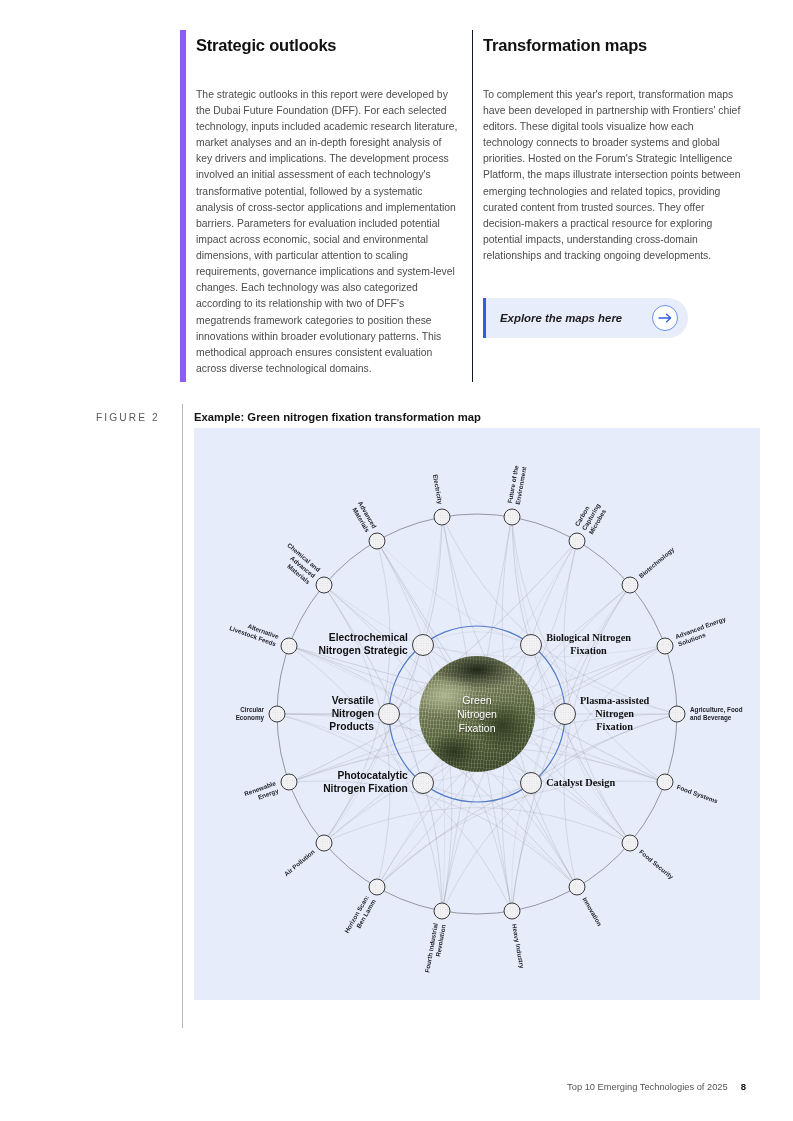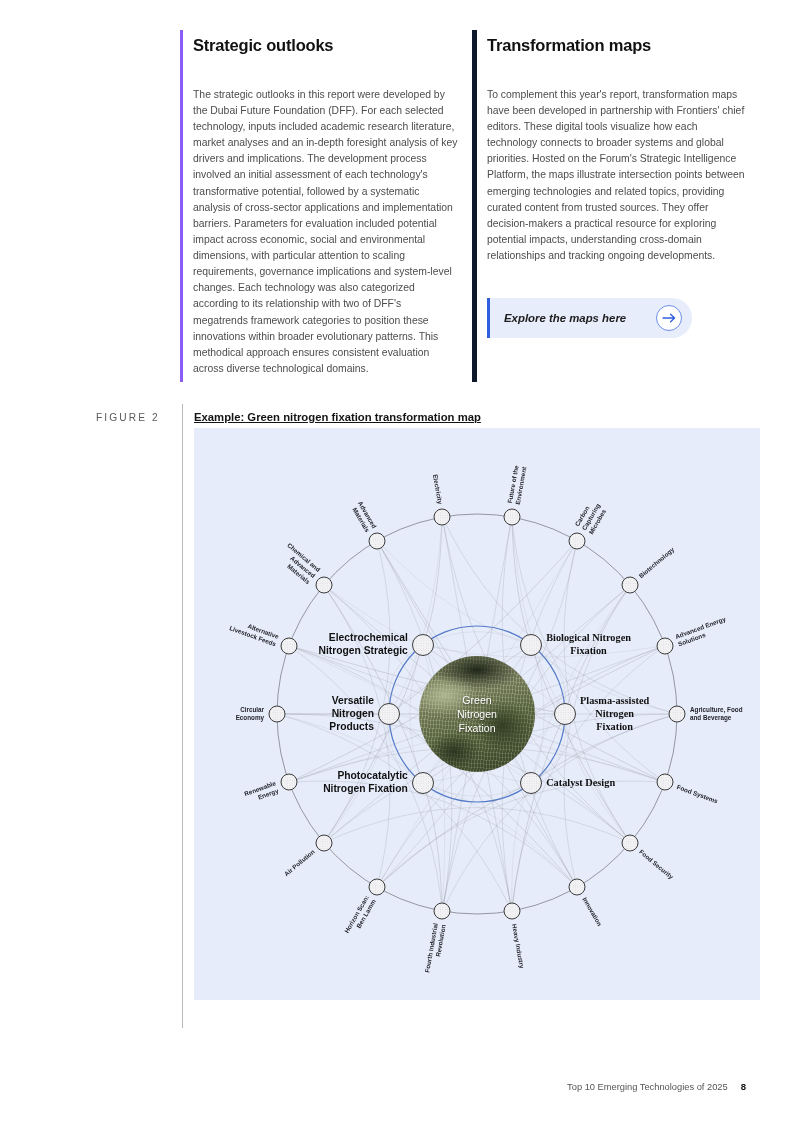--- a/index.html
+++ b/index.html
@@ -18,22 +18,22 @@
     position: absolute;
     left: 180px; top: 30px;
     width: 580px; height: 352px;
     display: flex;
   }
   .col {
     position: relative;
     padding-left: 10px;
     padding-right: 14px;
   }
-  .col.left  { width: 292px; border-left: 3px solid #8b5cf6; }
-  .col.right { width: 288px; border-left: 5px solid #0f172a; }
+  .col.left  { width: 292px; border-left: 6px solid #8b5cf6; }
+  .col.right { width: 288px; border-left: 1px solid #0f172a; }
 
   .col-title {
     font-size: 16.5px;
     font-weight: bold;
     letter-spacing: -0.2px;
     color: #111111;
     margin: 6px 0 0 0;
     line-height: 1.2;
   }
   .col-body {
@@ -99,21 +99,20 @@
     align-self: stretch;
     background: #b9b9b9;
     margin-right: 0;
   }
   .figure-title {
     padding-left: 11px;
     font-size: 11.3px;
     font-weight: bold;
     color: #141414;
     padding-top: 1px;
-    text-decoration: underline;
   }
   .figure-body {
     display: flex;
   }
   .figure-body-rule {
     width: 1px;
     background: #b9b9b9;
     margin-left: 86px;
     height: 600px;
   }

